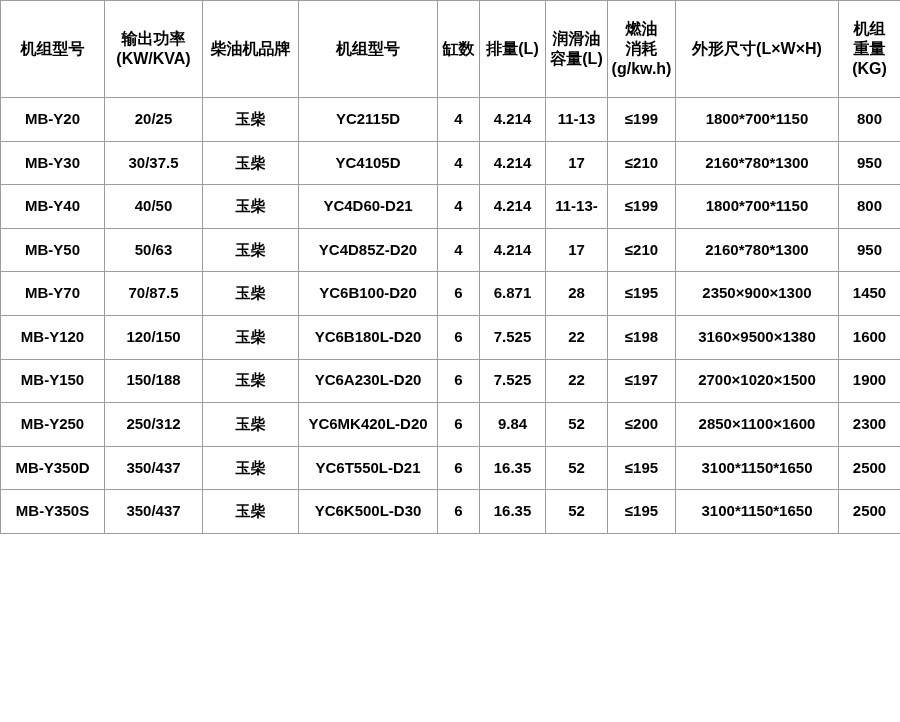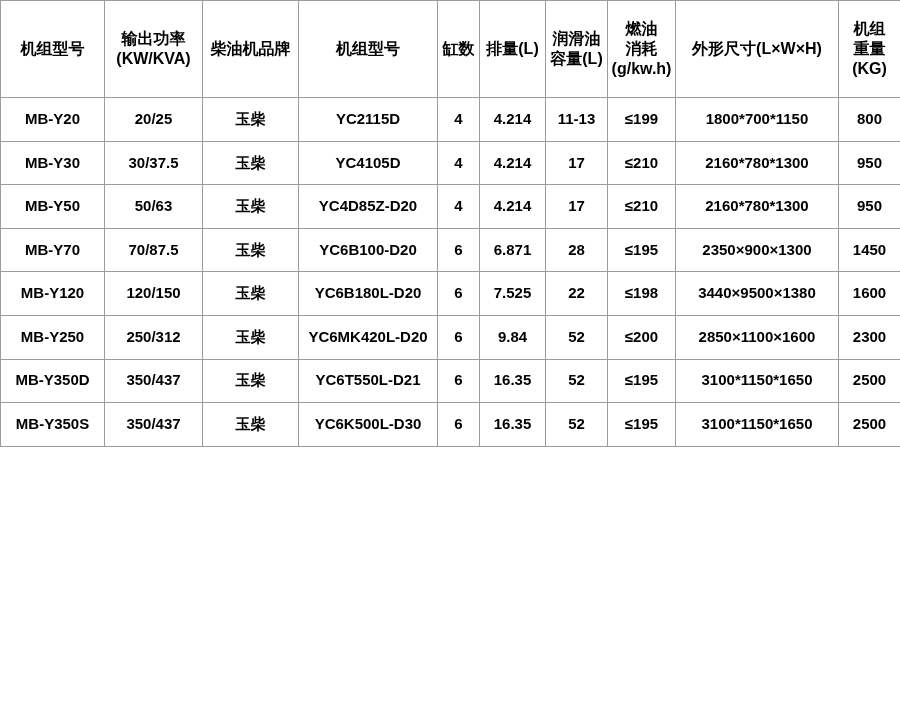--- a/index.html
+++ b/index.html
@@ -139,20 +139,32 @@
           <td>玉柴</td>
           <td>YC4105D</td>
           <td>4</td>
           <td>4.214</td>
           <td>17</td>
           <td>≤210</td>
           <td>2160*780*1300</td>
           <td>950</td>
         </tr>
         <tr>
+          <td>MB-Y40</td>
+          <td>40/50</td>
+          <td>玉柴</td>
+          <td>YC4D60-D21</td>
+          <td>4</td>
+          <td>4.214</td>
+          <td>11-13-</td>
+          <td>≤199</td>
+          <td>1800*700*1150</td>
+          <td>800</td>
+        </tr>
+        <tr>
           <td>MB-Y50</td>
           <td>50/63</td>
           <td>玉柴</td>
           <td>YC4D85Z-D20</td>
           <td>4</td>
           <td>4.214</td>
           <td>17</td>
           <td>≤210</td>
           <td>2160*780*1300</td>
           <td>950</td>
@@ -171,22 +183,34 @@
         </tr>
         <tr>
           <td>MB-Y120</td>
           <td>120/150</td>
           <td>玉柴</td>
           <td>YC6B180L-D20</td>
           <td>6</td>
           <td>7.525</td>
           <td>22</td>
           <td>≤198</td>
-          <td>3440×9500×1380</td>
+          <td>3160×9500×1380</td>
           <td>1600</td>
+        </tr>
+        <tr>
+          <td>MB-Y150</td>
+          <td>150/188</td>
+          <td>玉柴</td>
+          <td>YC6A230L-D20</td>
+          <td>6</td>
+          <td>7.525</td>
+          <td>22</td>
+          <td>≤197</td>
+          <td>2700×1020×1500</td>
+          <td>1900</td>
         </tr>
         <tr>
           <td>MB-Y250</td>
           <td>250/312</td>
           <td>玉柴</td>
           <td>YC6MK420L-D20</td>
           <td>6</td>
           <td>9.84</td>
           <td>52</td>
           <td>≤200</td>

